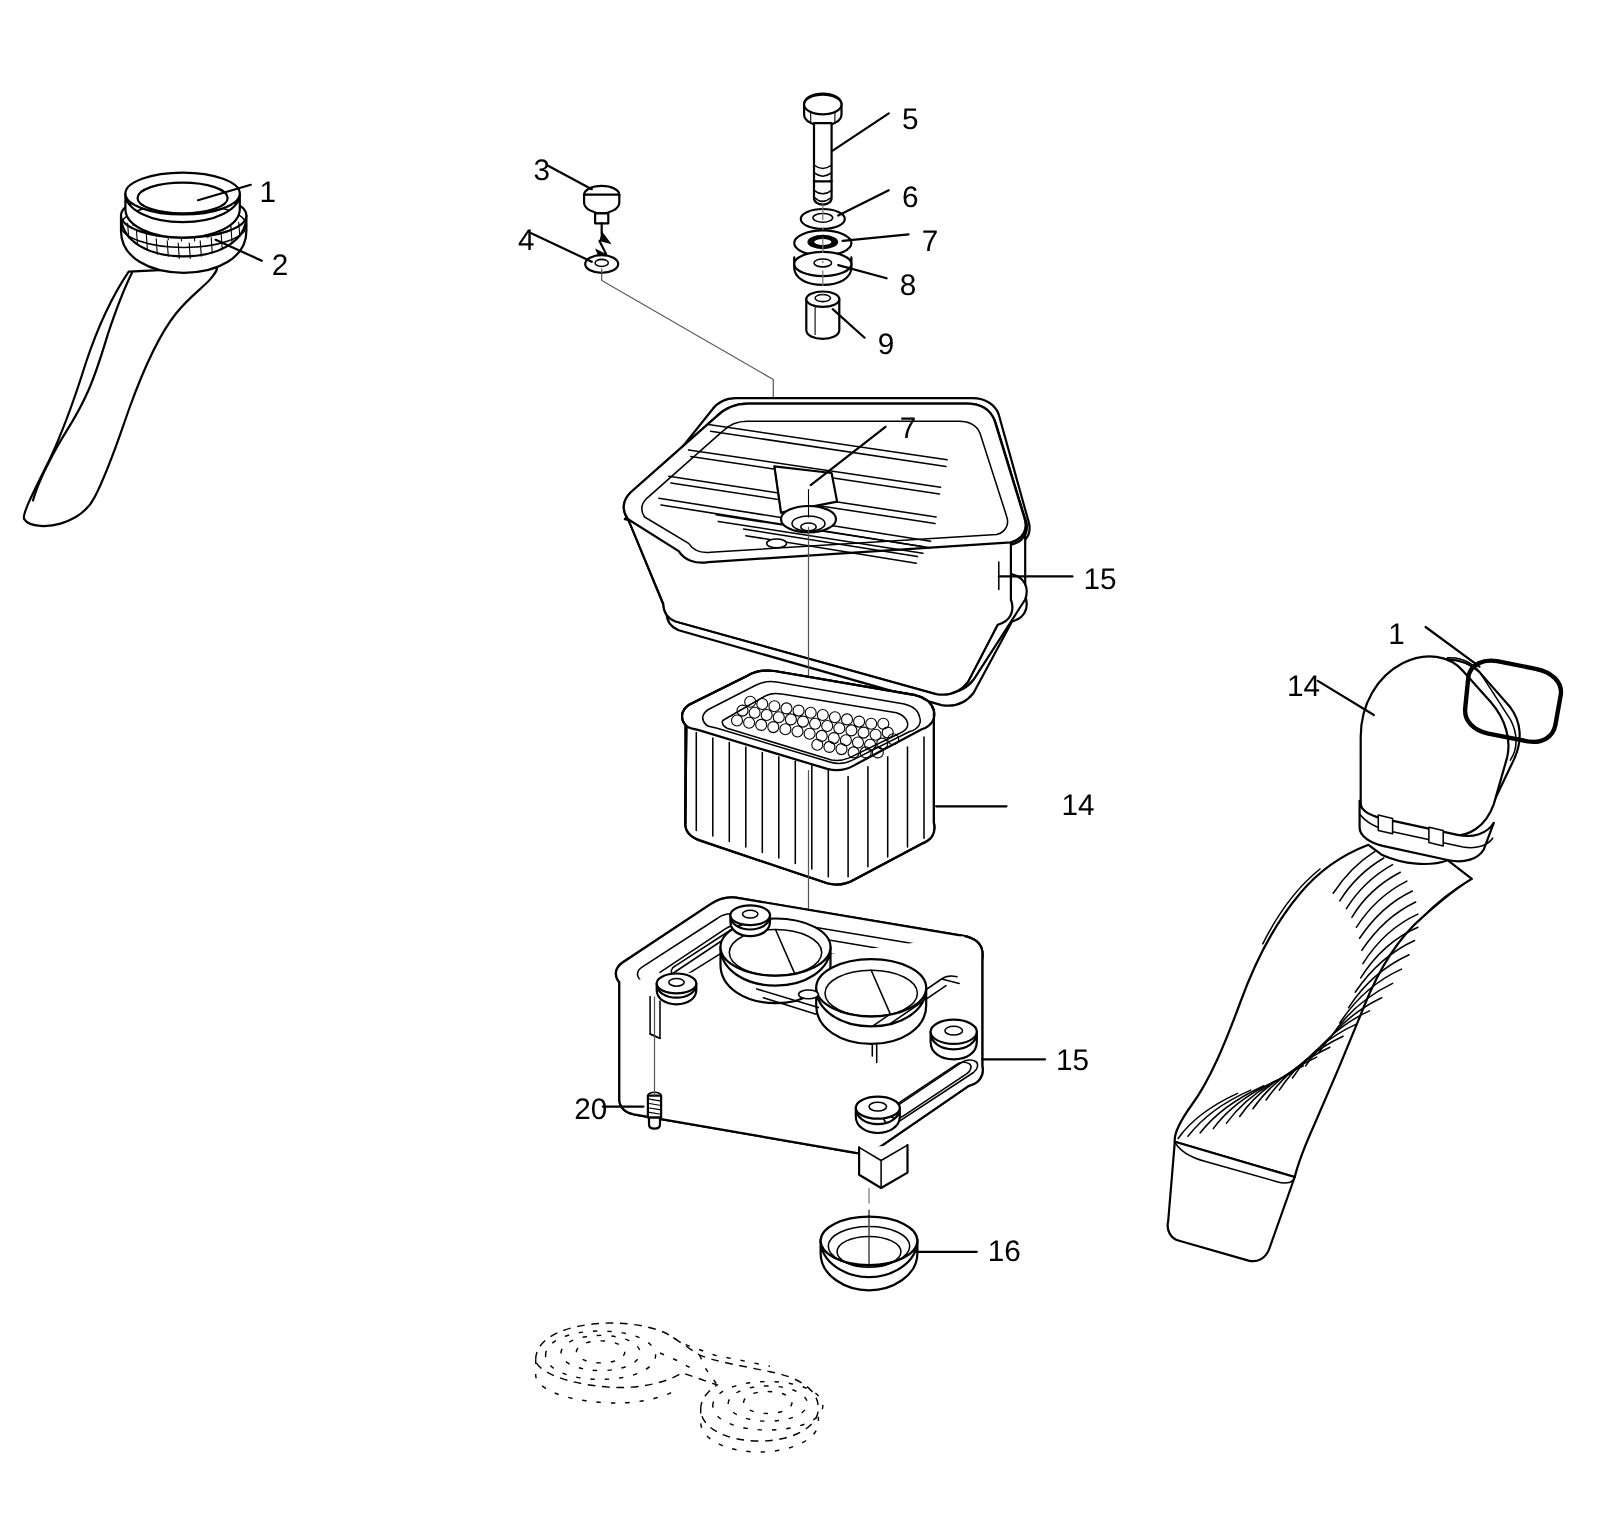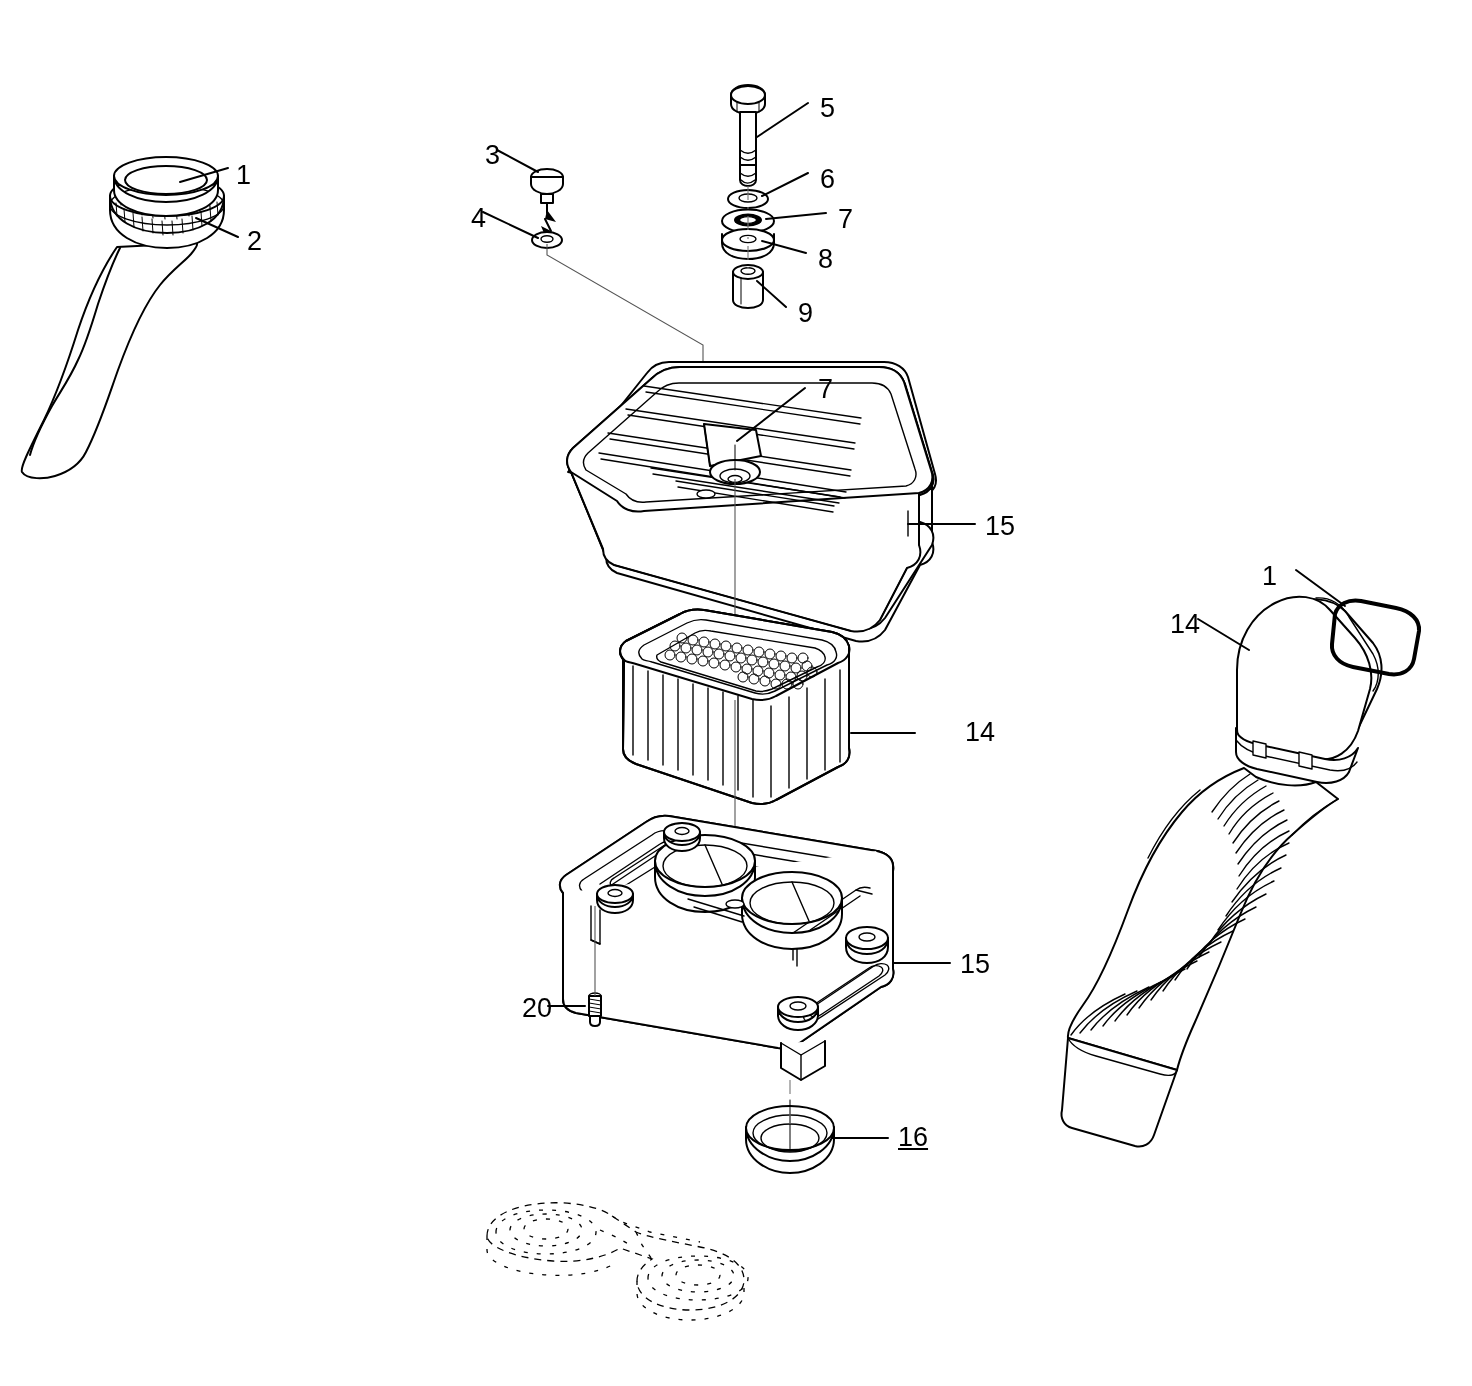--- a/index.html
+++ b/index.html
@@ -684,16 +684,16 @@
   <div class="callout" style="left:820px;top:166px;">6</div>
   <div class="callout" style="left:838px;top:206px;">7</div>
   <div class="callout" style="left:818px;top:246px;">8</div>
   <div class="callout" style="left:798px;top:300px;">9</div>
   <div class="callout" style="left:818px;top:376px;">7</div>
   <div class="callout" style="left:985px;top:513px;">15</div>
   <div class="callout" style="left:1262px;top:563px;">1</div>
   <div class="callout" style="left:1170px;top:611px;">14</div>
   <div class="callout" style="left:965px;top:719px;">14</div>
   <div class="callout" style="left:960px;top:951px;">15</div>
-  <div class="callout" style="left:898px;top:1124px;text-decoration:underline;">16</div>
+  <div class="callout" style="left:898px;top:1124px;">16</div>
   <div class="callout" style="left:522px;top:995px;">20</div>
 
 </div>
 
 </body></html>

